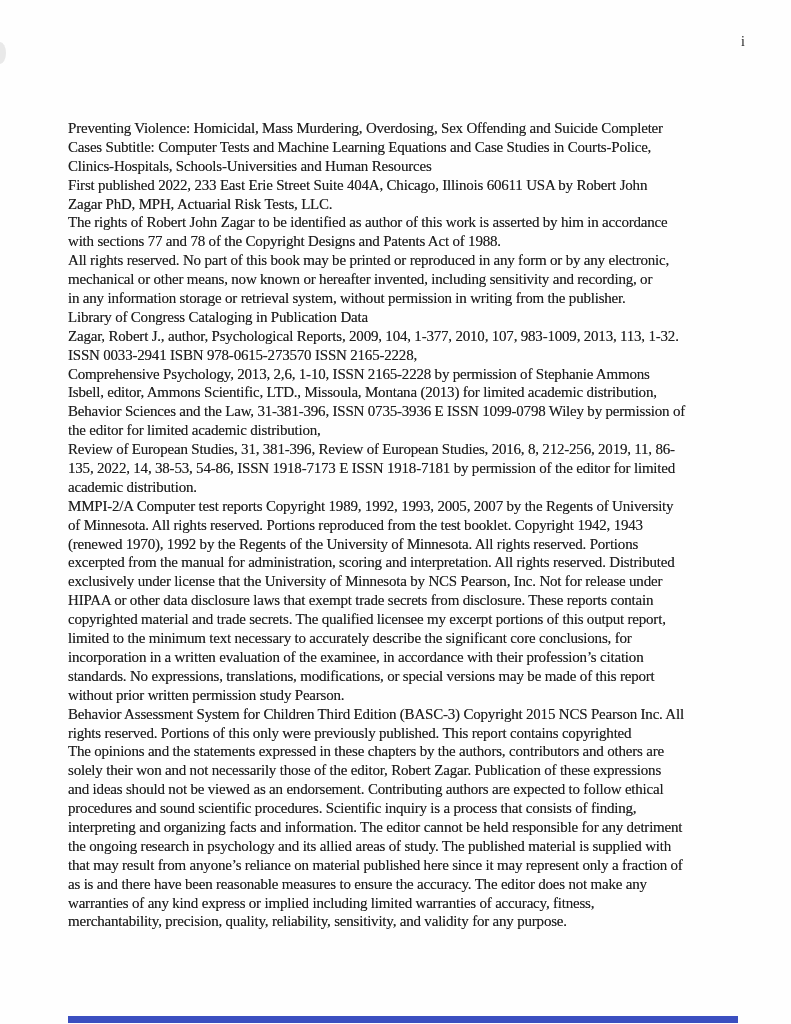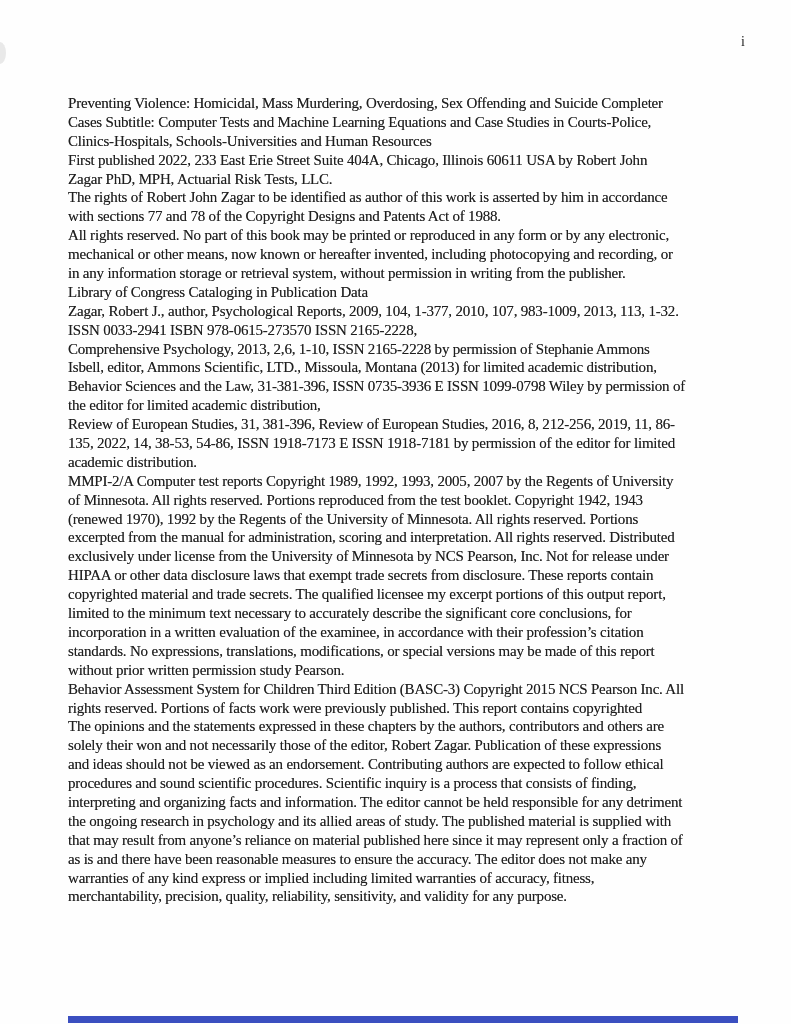--- a/index.html
+++ b/index.html
@@ -57,54 +57,54 @@
     width: 670px;
     height: 7px;
   }
 </style>
 </head>
 <body>
 
 <div class="page">
   <div class="scan-artifact"></div>
   <div class="page-number">i</div>
-  <div class="body-text" id="body-text" style="color: rgb(31, 31, 31);">
+  <div class="body-text" id="body-text" style="color: rgb(31, 31, 31); margin-top: 25px;">
       <div class="line">Preventing Violence: Homicidal, Mass Murdering, Overdosing, Sex Offending and Suicide Completer</div>
       <div class="line">Cases Subtitle: Computer Tests and Machine Learning Equations and Case Studies in Courts-Police,</div>
       <div class="line">Clinics-Hospitals, Schools-Universities and Human Resources</div>
       <div class="line">First published 2022, 233 East Erie Street Suite 404A, Chicago, Illinois 60611 USA by Robert John</div>
       <div class="line">Zagar PhD, MPH, Actuarial Risk Tests, LLC.</div>
       <div class="line">The rights of Robert John Zagar to be identified as author of this work is asserted by him in accordance</div>
       <div class="line">with sections 77 and 78 of the Copyright Designs and Patents Act of 1988.</div>
       <div class="line">All rights reserved. No part of this book may be printed or reproduced in any form or by any electronic,</div>
-      <div class="line">mechanical or other means, now known or hereafter invented, including photocopying and recording, or</div>
+      <div class="line">mechanical or other means, now known or hereafter invented, including sensitivity and recording, or</div>
       <div class="line">in any information storage or retrieval system, without permission in writing from the publisher.</div>
       <div class="line">Library of Congress Cataloging in Publication Data</div>
       <div class="line"><span>Zagar, Robert J., author, </span><span class="it">Psychological Reports</span><span>, 2009, 104, 1-377, 2010, 107, 983-1009, 2013, 113, 1-32.</span></div>
       <div class="line">ISSN 0033-2941 ISBN 978-0615-273570 ISSN 2165-2228,</div>
       <div class="line"><span class="it">Comprehensive Psychology</span><span>, 2013, 2,6, 1-10, ISSN 2165-2228 by permission of Stephanie Ammons</span></div>
       <div class="line">Isbell, editor, Ammons Scientific, LTD., Missoula, Montana (2013) for limited academic distribution,</div>
       <div class="line"><span class="it">Behavior Sciences and the Law</span><span>, 31-381-396, ISSN 0735-3936 E ISSN 1099-0798 Wiley by permission of</span></div>
       <div class="line">the editor for limited academic distribution,</div>
       <div class="line"><span class="it">Review of European Studies</span><span>, 31, 381-396, </span><span class="it">Review of European Studies</span><span>, 2016, 8, 212-256, 2019, 11, 86-</span></div>
       <div class="line">135, 2022, 14, 38-53, 54-86, ISSN 1918-7173 E ISSN 1918-7181 by permission of the editor for limited</div>
       <div class="line">academic distribution.</div>
       <div class="line">MMPI-2/A Computer test reports Copyright 1989, 1992, 1993, 2005, 2007 by the Regents of University</div>
       <div class="line">of Minnesota. All rights reserved. Portions reproduced from the test booklet. Copyright 1942, 1943</div>
       <div class="line">(renewed 1970), 1992 by the Regents of the University of Minnesota. All rights reserved. Portions</div>
       <div class="line">excerpted from the manual for administration, scoring and interpretation. All rights reserved. Distributed</div>
-      <div class="line">exclusively under license from the University of Minnesota by NCS Pearson, Inc. Not for release under</div>
+      <div class="line">exclusively under license that the University of Minnesota by NCS Pearson, Inc. Not for release under</div>
       <div class="line">HIPAA or other data disclosure laws that exempt trade secrets from disclosure. These reports contain</div>
       <div class="line">copyrighted material and trade secrets. The qualified licensee my excerpt portions of this output report,</div>
       <div class="line">limited to the minimum text necessary to accurately describe the significant core conclusions, for</div>
       <div class="line">incorporation in a written evaluation of the examinee, in accordance with their profession’s citation</div>
       <div class="line">standards. No expressions, translations, modifications, or special versions may be made of this report</div>
       <div class="line">without prior written permission study Pearson.</div>
       <div class="line">Behavior Assessment System for Children Third Edition (BASC-3) Copyright 2015 NCS Pearson Inc. All</div>
-      <div class="line">rights reserved. Portions of facts work were previously published. This report contains copyrighted</div>
+      <div class="line">rights reserved. Portions of this only were previously published. This report contains copyrighted</div>
       <div class="line">The opinions and the statements expressed in these chapters by the authors, contributors and others are</div>
       <div class="line">solely their won and not necessarily those of the editor, Robert Zagar. Publication of these expressions</div>
       <div class="line">and ideas should not be viewed as an endorsement. Contributing authors are expected to follow ethical</div>
       <div class="line">procedures and sound scientific procedures. Scientific inquiry is a process that consists of finding,</div>
       <div class="line">interpreting and organizing facts and information. The editor cannot be held responsible for any detriment</div>
       <div class="line">the ongoing research in psychology and its allied areas of study. The published material is supplied with</div>
       <div class="line">that may result from anyone’s reliance on material published here since it may represent only a fraction of</div>
       <div class="line">as is and there have been reasonable measures to ensure the accuracy. The editor does not make any</div>
       <div class="line">warranties of any kind express or implied including limited warranties of accuracy, fitness,</div>
       <div class="line">merchantability, precision, quality, reliability, sensitivity, and validity for any purpose.</div>

